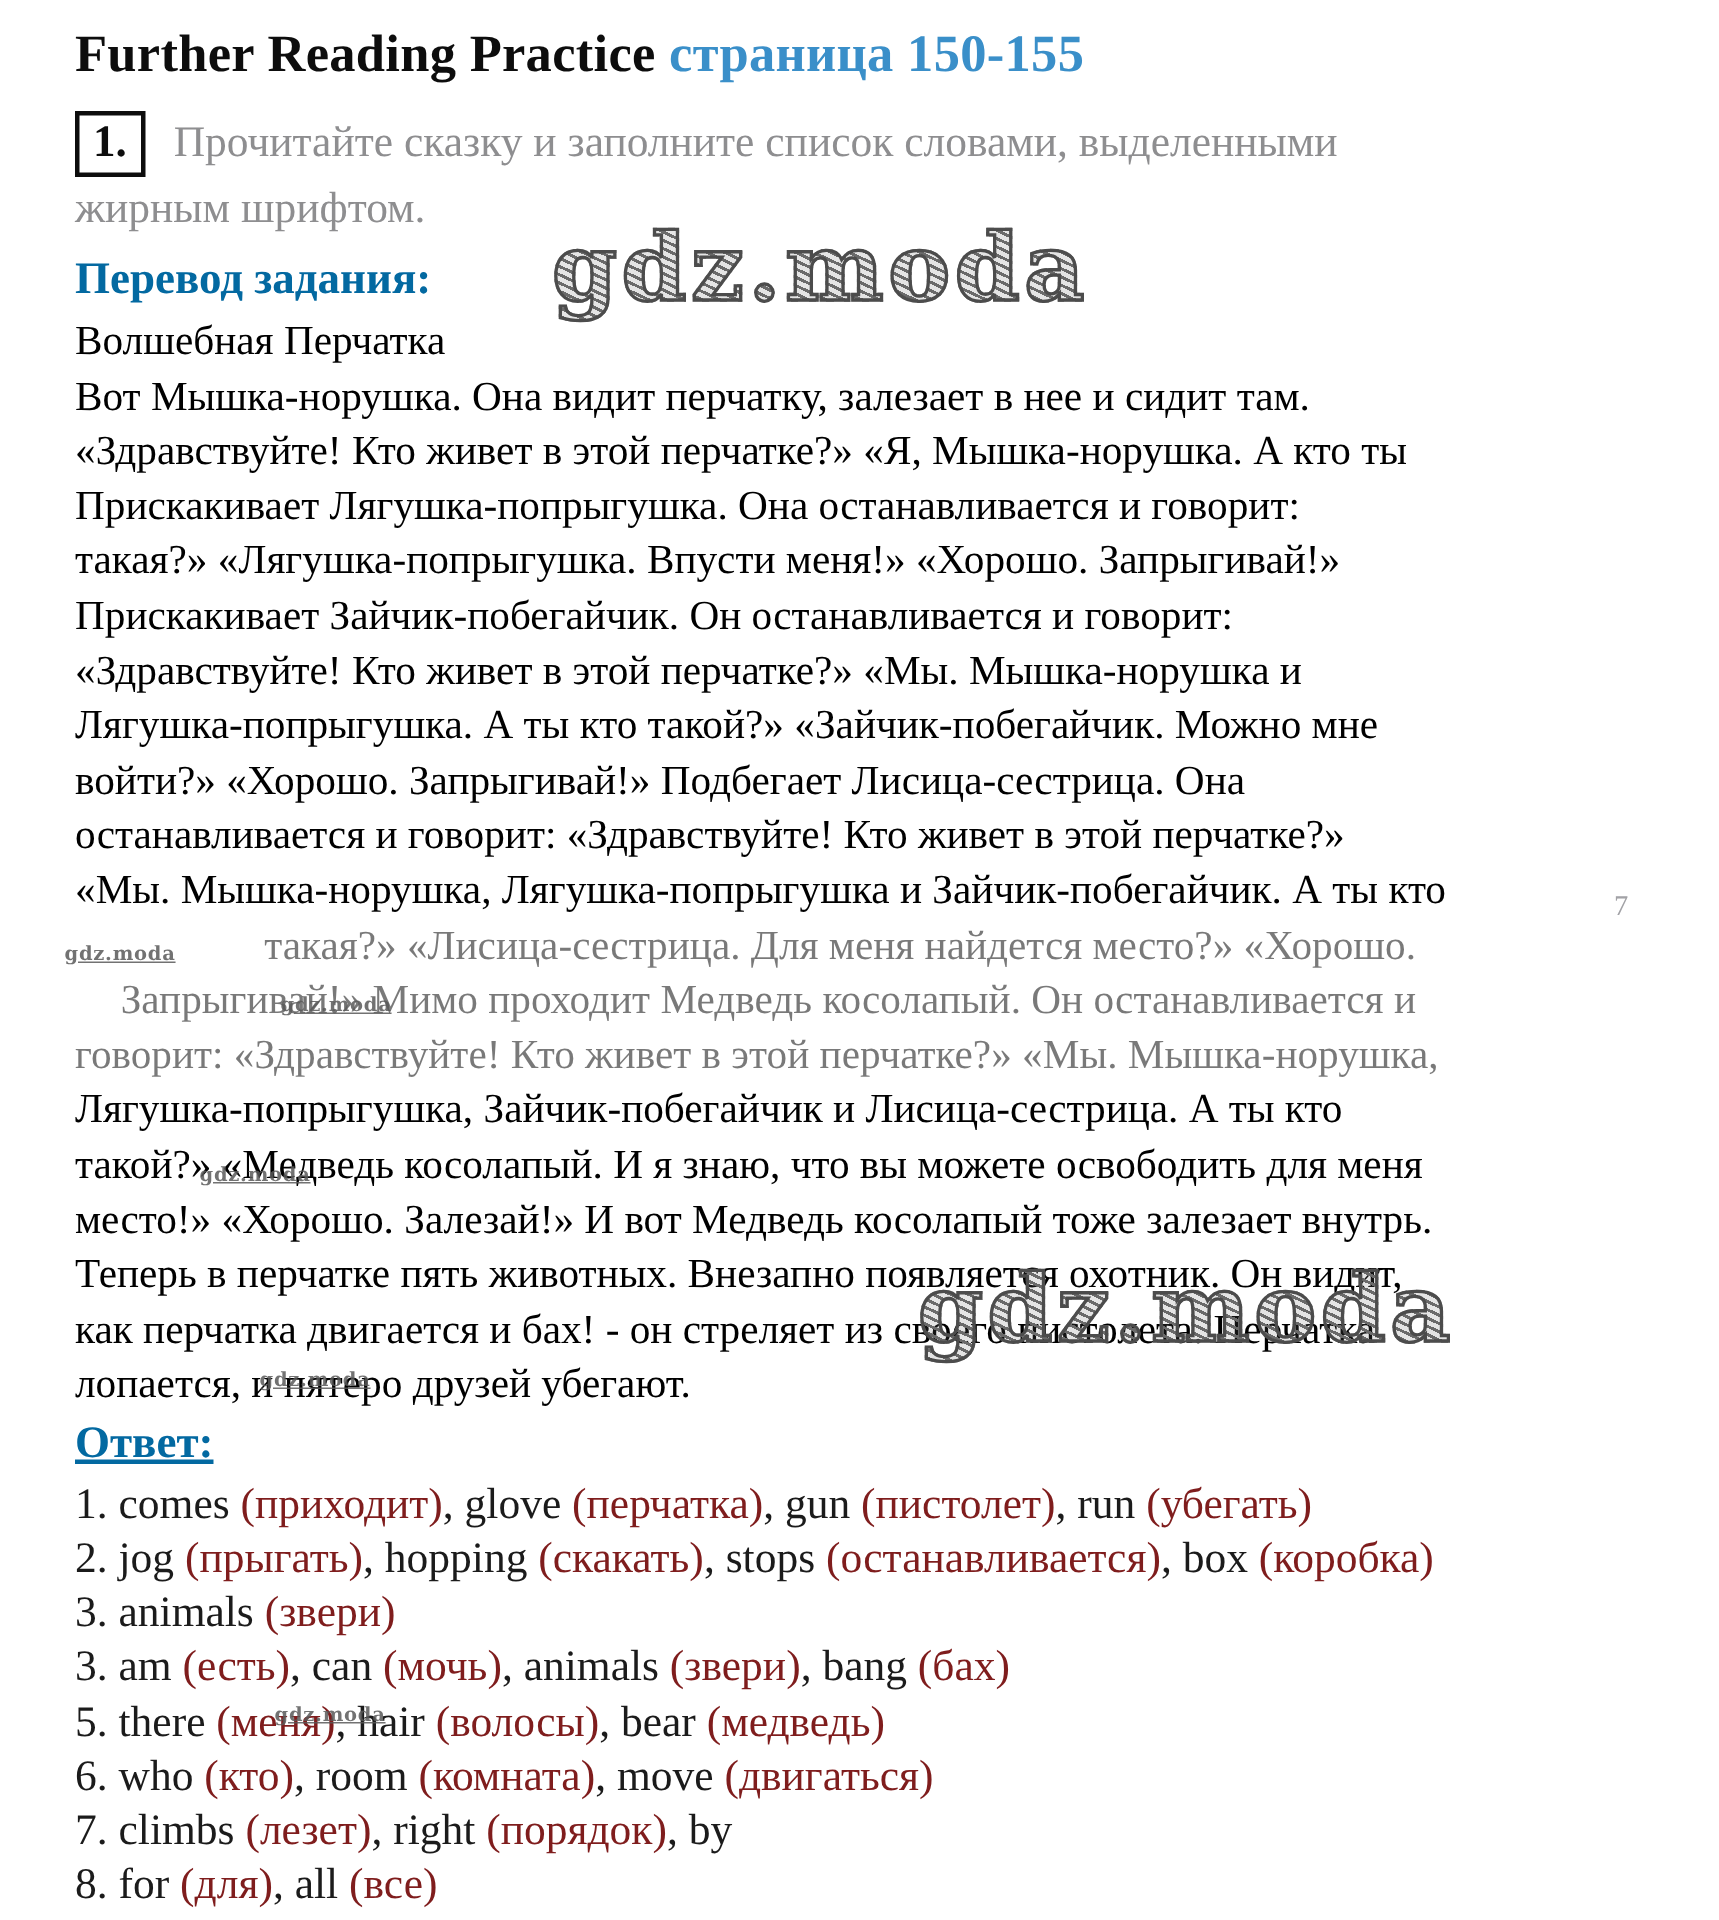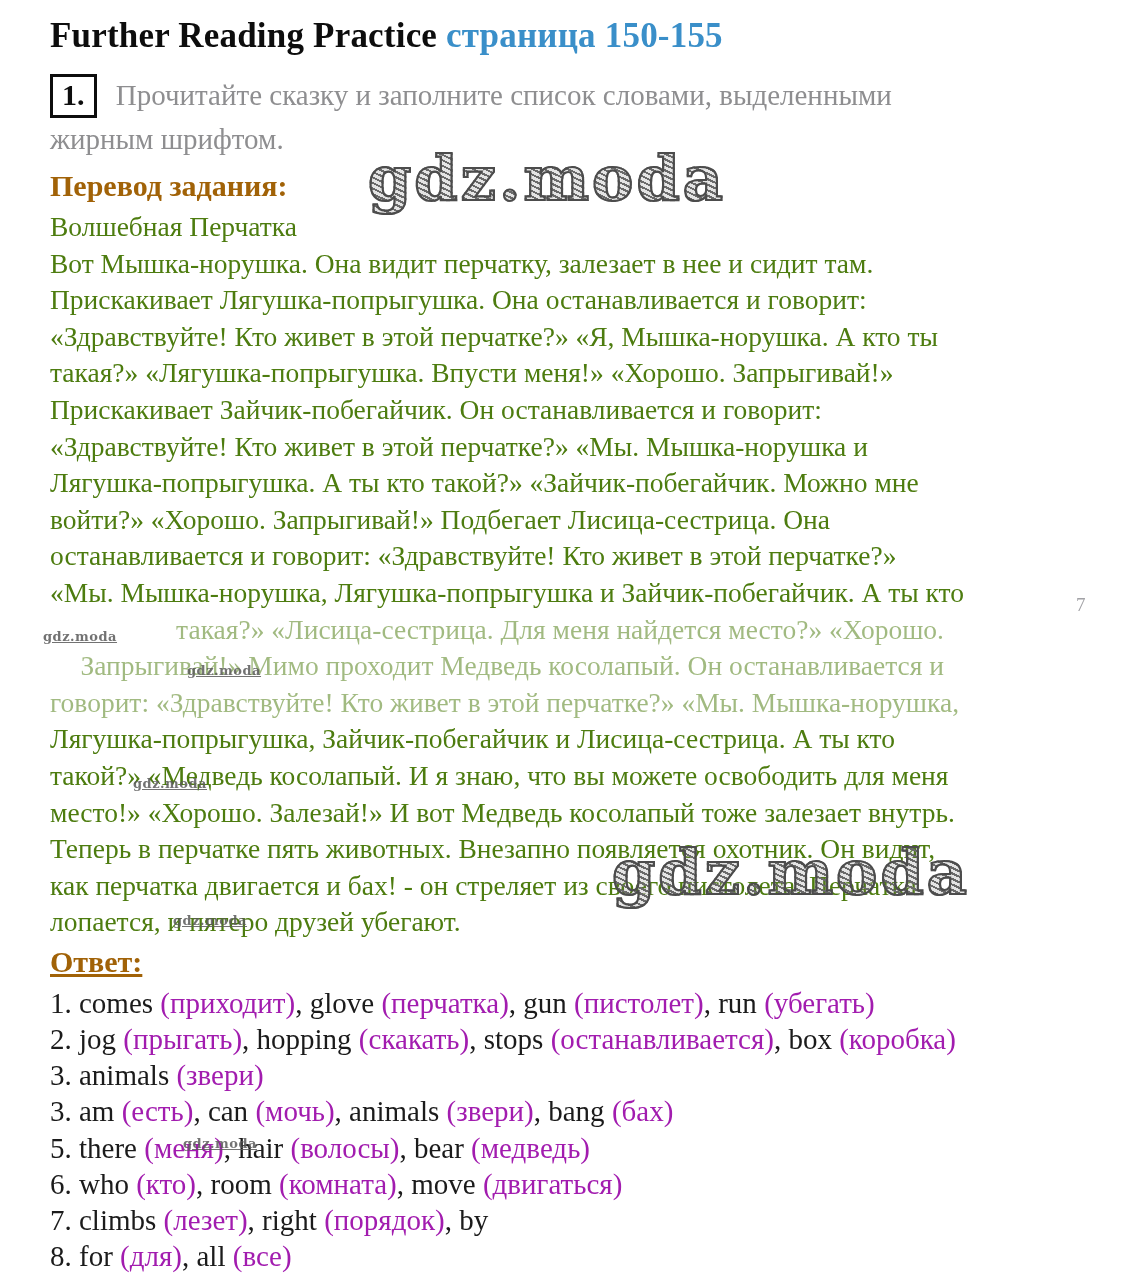--- a/index.html
+++ b/index.html
@@ -8,28 +8,28 @@
     font-family:"Liberation Serif","DejaVu Serif",serif;
   }
   .page{position:absolute;left:0;top:0;width:984px;height:1280px;padding:14px 40px 0 50px;box-sizing:border-box;}
   .title{font-size:35px;font-weight:bold;color:#0d0d0d;margin:2px 0 18px 0;letter-spacing:0.2px;}
   .title .blue{color:#3a8fc9;}
   .task{font-size:29px;color:#8e8e90;margin:0 0 8px 0;line-height:43px;max-width:1020px;}
   .numbox{
     display:inline-block;border:3px solid #0d0d0d;padding:0 9px 2px 9px;margin-right:12px;
     color:#0d0d0d;font-weight:bold;font-size:30px;line-height:36px;vertical-align:baseline;
   }
-  .h2{font-size:30px;font-weight:bold;color:#a16207;margin:0 0 6px 0;}
+  .h2{font-size:30px;font-weight:bold;color:#0369a1;margin:0 0 6px 0;}
   .h2.answer{margin-top:4px;text-decoration:underline;}
-  .story{font-size:27.5px;color:#4d7c0f;line-height:36.6px;margin-bottom:4px;}
+  .story{font-size:27.5px;color:#000000;line-height:36.6px;margin-bottom:4px;}
   .story .line{white-space:nowrap;}
   .story .line.ghost{opacity:0.52;text-align:right;}
   .answers{font-size:29px;color:#1b1b1b;line-height:36.2px;}
   .answers .line{white-space:nowrap;}
-  .answers .muted{color:#a21caf;}
+  .answers .muted{color:#7f1d1d;}
   
   .wm-large{
     position:absolute;font-family:"DejaVu Serif",serif;font-weight:bold;font-size:62px;letter-spacing:3px;
     background:repeating-linear-gradient(25deg,#6a6a6a 0 2px, rgba(106,106,106,0.18) 2px 5px);
     -webkit-background-clip:text;background-clip:text;color:transparent;
     -webkit-text-stroke:2.2px #4c4c4c;
     pointer-events:none;white-space:nowrap;
   }
   #wm-large-1{left:368px;top:142px;}
   #wm-large-2{left:612px;top:836px;}
@@ -57,22 +57,22 @@
   <p class="task">
     <span class="numbox"><span>1.</span></span>
     <span>Прочитайте сказку и заполните список словами, выделенными жирным шрифтом.</span>
   </p>
 
   <div class="h2">Перевод задания:</div>
 
   <div class="story" id="story">
       <div class="line">Волшебная Перчатка</div>
       <div class="line">Вот Мышка-норушка. Она видит перчатку, залезает в нее и сидит там.</div>
+      <div class="line">«Здравствуйте! Кто живет в этой перчатке?» «Я, Мышка-норушка. А кто ты</div>
       <div class="line">Прискакивает Лягушка-попрыгушка. Она останавливается и говорит:</div>
-      <div class="line">«Здравствуйте! Кто живет в этой перчатке?» «Я, Мышка-норушка. А кто ты</div>
       <div class="line">такая?» «Лягушка-попрыгушка. Впусти меня!» «Хорошо. Запрыгивай!»</div>
       <div class="line">Прискакивает Зайчик-побегайчик. Он останавливается и говорит:</div>
       <div class="line">«Здравствуйте! Кто живет в этой перчатке?» «Мы. Мышка-норушка и</div>
       <div class="line">Лягушка-попрыгушка. А ты кто такой?» «Зайчик-побегайчик. Можно мне</div>
       <div class="line">войти?» «Хорошо. Запрыгивай!» Подбегает Лисица-сестрица. Она</div>
       <div class="line">останавливается и говорит: «Здравствуйте! Кто живет в этой перчатке?»</div>
       <div class="line">«Мы. Мышка-норушка, Лягушка-попрыгушка и Зайчик-побегайчик. А ты кто</div>
       <div class="line ghost">такая?» «Лисица-сестрица. Для меня найдется место?» «Хорошо.</div>
       <div class="line ghost">Запрыгивай!» Мимо проходит Медведь косолапый. Он останавливается и</div>
       <div class="line ghost">говорит: «Здравствуйте! Кто живет в этой перчатке?» «Мы. Мышка-норушка,</div>

